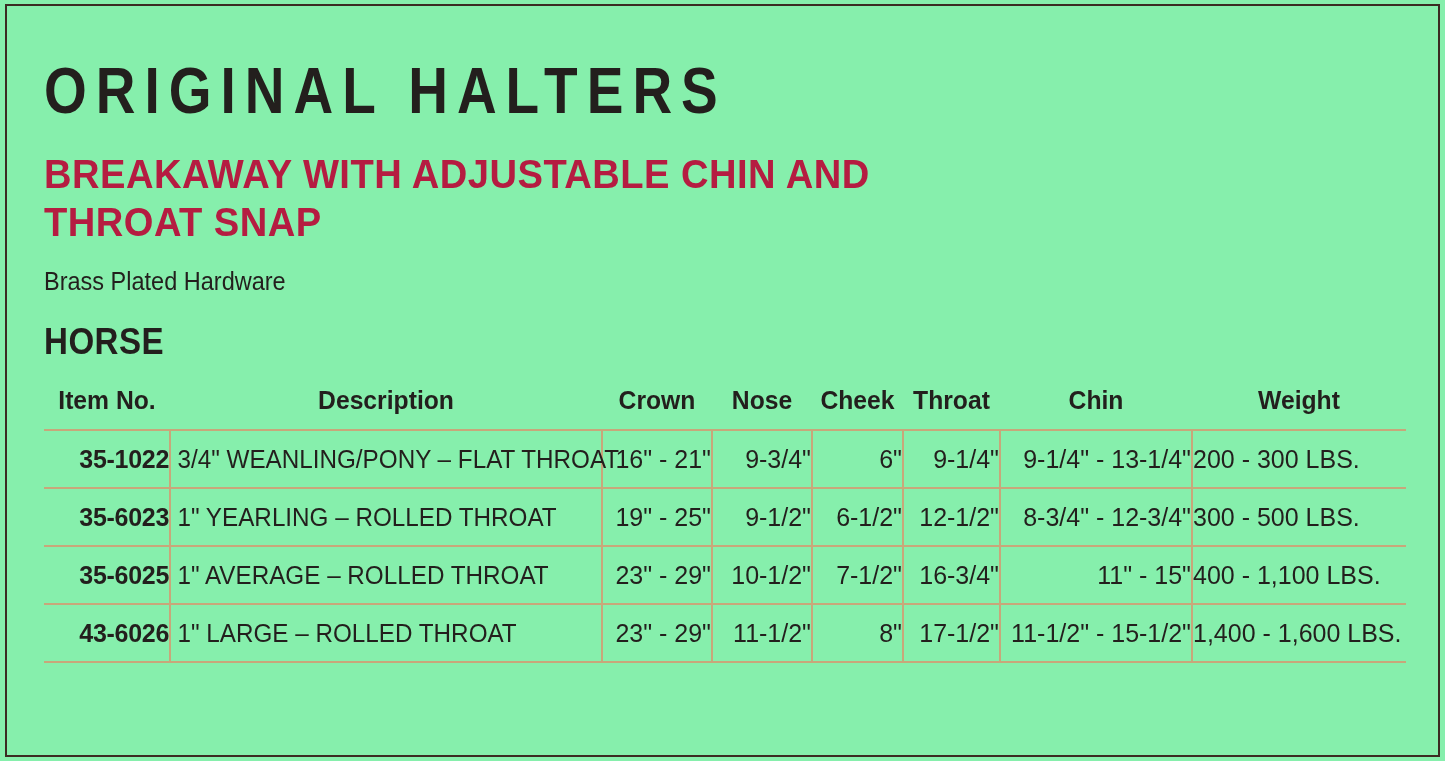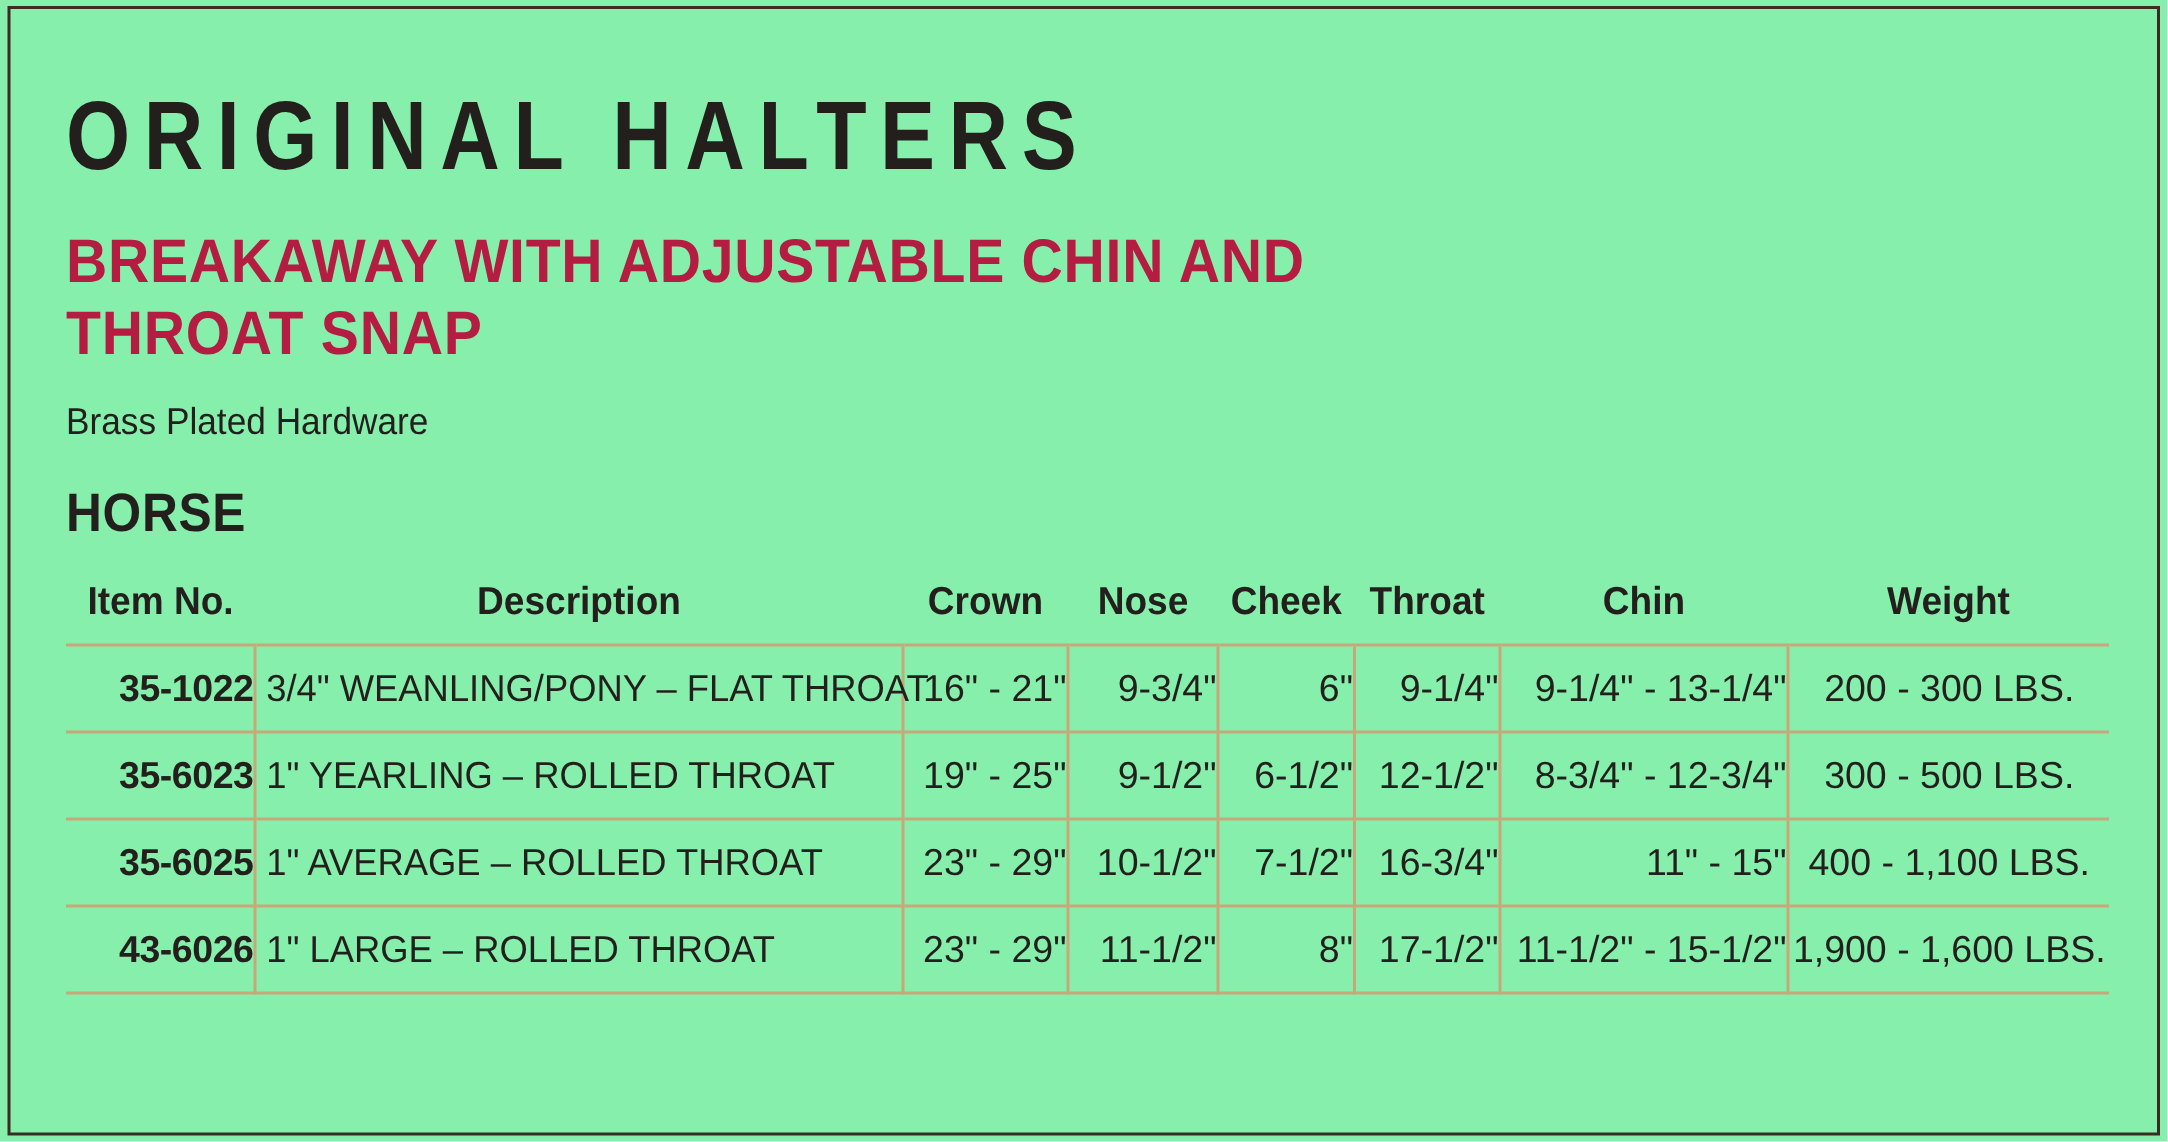--- a/index.html
+++ b/index.html
@@ -156,21 +156,21 @@
     text-align: left;
     padding-left: 12px;
     font-size: 24px;
     transform: scaleX(0.97);
   }
   td.c-num {
     text-align: right;
     padding-right: 10px;
   }
   td.c-weight {
-    text-align: center;
+    text-align: left;
   }
 
   
   col.w-item    { width: 126px; }
   col.w-desc    { width: 432px; }
   col.w-crown   { width: 110px; }
   col.w-nose    { width: 100px; }
   col.w-cheek   { width: 91px;  }
   col.w-throat  { width: 97px;  }
   col.w-chin    { width: 192px; }
@@ -252,20 +252,20 @@
         </tr>
 
         <tr>
           <td class="c-item vsep">43-6026</td>
           <td class="c-desc vsep">1" LARGE – ROLLED THROAT</td>
           <td class="c-num vsep">23" - 29"</td>
           <td class="c-num vsep">11-1/2"</td>
           <td class="c-num vsep">8"</td>
           <td class="c-num vsep">17-1/2"</td>
           <td class="c-num vsep">11-1/2" - 15-1/2"</td>
-          <td class="c-weight">1,900 - 1,600 LBS.</td>
+          <td class="c-weight">1,400 - 1,600 LBS.</td>
         </tr>
 
       </tbody>
     </table>
   </div>
 
 </div>
 
 </body></html>

